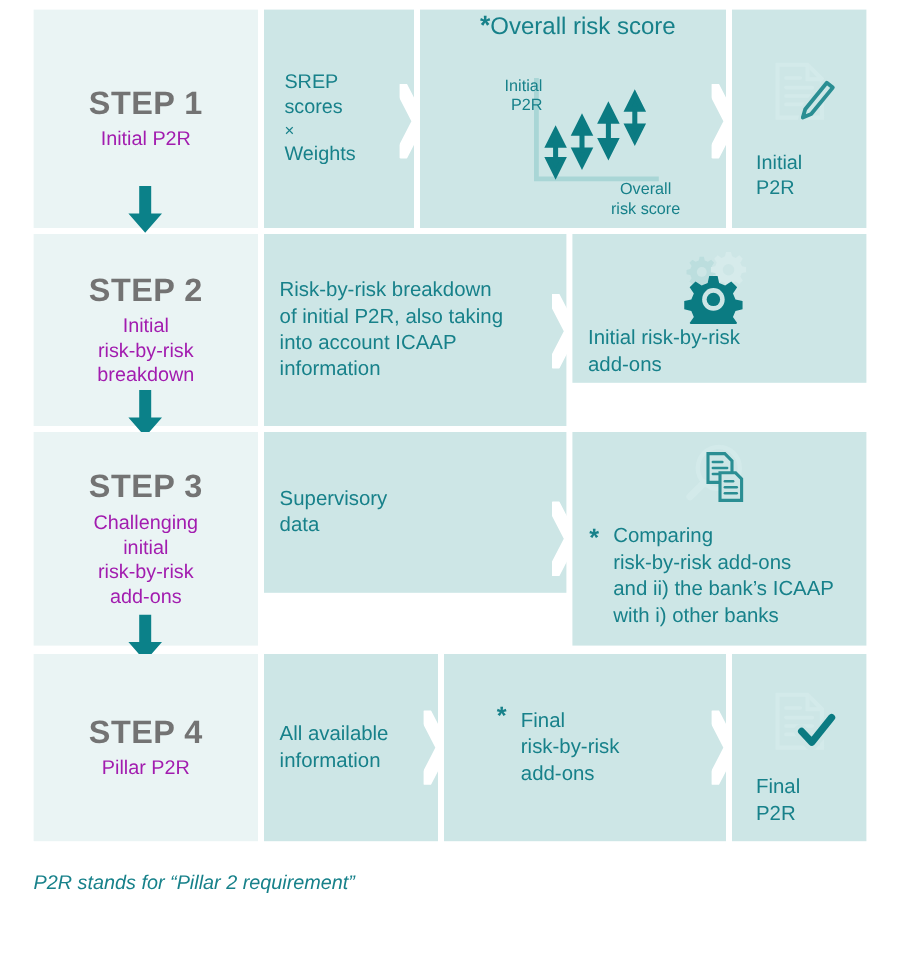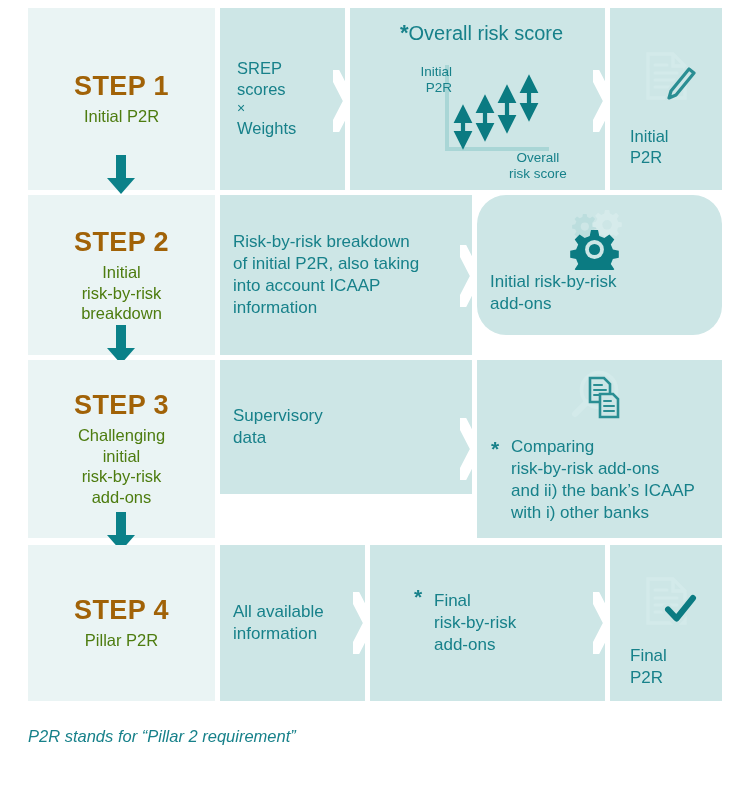--- a/index.html
+++ b/index.html
@@ -31,27 +31,27 @@
     position: absolute;
     left: 0; right: 0;
     top: 50%;
     transform: translateY(-50%);
     text-align: center;
     padding: 0 6px;
   }
   .step-title {
     font-size: 27px;
     font-weight: bold;
-    color: #a16207;
+    color: #737373;
     letter-spacing: 0.4px;
     line-height: 1.12;
   }
   .step-sub {
     font-size: 16.5px;
-    color: #4d7c0f;
+    color: #a21caf;
     line-height: 1.24;
     margin-top: 5px;
   }
 
   
   .body-text {
     position: absolute;
     top: 50%;
     transform: translateY(-50%);
     font-size: 16.5px;
@@ -149,21 +149,21 @@
     </div>
   </div>
 
   <div class="chev" style="left:333px; top:70px; height:62px;">
     <svg width="24" height="62" viewBox="0 0 24 62">
       <path d="M0 0 L16 31 L0 62" fill="none" stroke="#ffffff" stroke-width="11"></path>
     </svg>
   </div>
 
   <div class="cell" style="left:350px; top:8px; width:255px; height:182px;">
-    <div class="chart-title" style="left:50px; top:13px;text-align:center;">
+    <div class="chart-title" style="left:50px; top:1px;text-align:center;">
       <span class="ast" style="font-size:22px;">*</span><span>Overall risk score</span>
     </div>
 
     <div class="mini-chart" style="left:55px; top:55px; width:190px; height:120px;">
       <svg width="190" height="120" viewBox="0 0 190 120">
 
         <path d="M42 4 L42 86 L142 86" fill="none" stroke="#a9d6d6" stroke-width="4" stroke-linecap="square"></path>
 
         <g stroke="#0b7b82" stroke-width="4.2" fill="#0b7b82">
           <g transform="translate(58,0)">
@@ -253,21 +253,21 @@
       <div>information</div>
     </div>
   </div>
 
   <div class="chev" style="left:460px; top:245px; height:62px;">
     <svg width="24" height="62" viewBox="0 0 24 62">
       <path d="M0 0 L16 31 L0 62" fill="none" stroke="#ffffff" stroke-width="11"></path>
     </svg>
   </div>
 
-  <div class="cell" style="left:477px; top:195px; width:245px; height:140px;border-radius:29px;">
+  <div class="cell" style="left:477px; top:195px; width:245px; height:124px;">
     <div class="icon" style="left:88px; top:13px;">
       <svg width="68" height="62" viewBox="0 0 68 62">
 
         <g fill="#bcdede">
           <path d="M18 6 l3.6 0 .7 3.1 2.6 1.1 2.7-1.8 2.5 2.5-1.8 2.7 1.1 2.6 3.1 .7 0 3.6 -3.1 .7 -1.1 2.6 1.8 2.7 -2.5 2.5 -2.7-1.8 -2.6 1.1 -.7 3.1 -3.6 0 -.7-3.1 -2.6-1.1 -2.7 1.8 -2.5-2.5 1.8-2.7 -1.1-2.6 -3.1-.7 0-3.6 3.1-.7 1.1-2.6 -1.8-2.7 2.5-2.5 2.7 1.8 2.6-1.1z"></path>
           <circle cx="19.8" cy="18.6" r="4.1" fill="#cde6e6"></circle>
         </g>
         <g fill="#d6ebeb">
           <path d="M40 2 l4.2 0 .8 3.6 3 1.3 3.1-2.1 2.9 2.9 -2.1 3.1 1.3 3 3.6 .8 0 4.2 -3.6 .8 -1.3 3 2.1 3.1 -2.9 2.9 -3.1-2.1 -3 1.3 -.8 3.6 -4.2 0 -.8-3.6 -3-1.3 -3.1 2.1 -2.9-2.9 2.1-3.1 -1.3-3 -3.6-.8 0-4.2 3.6-.8 1.3-3 -2.1-3.1 2.9-2.9 3.1 2.1 3-1.3z"></path>
           <circle cx="42.1" cy="16.8" r="4.8" fill="#cde6e6"></circle>

